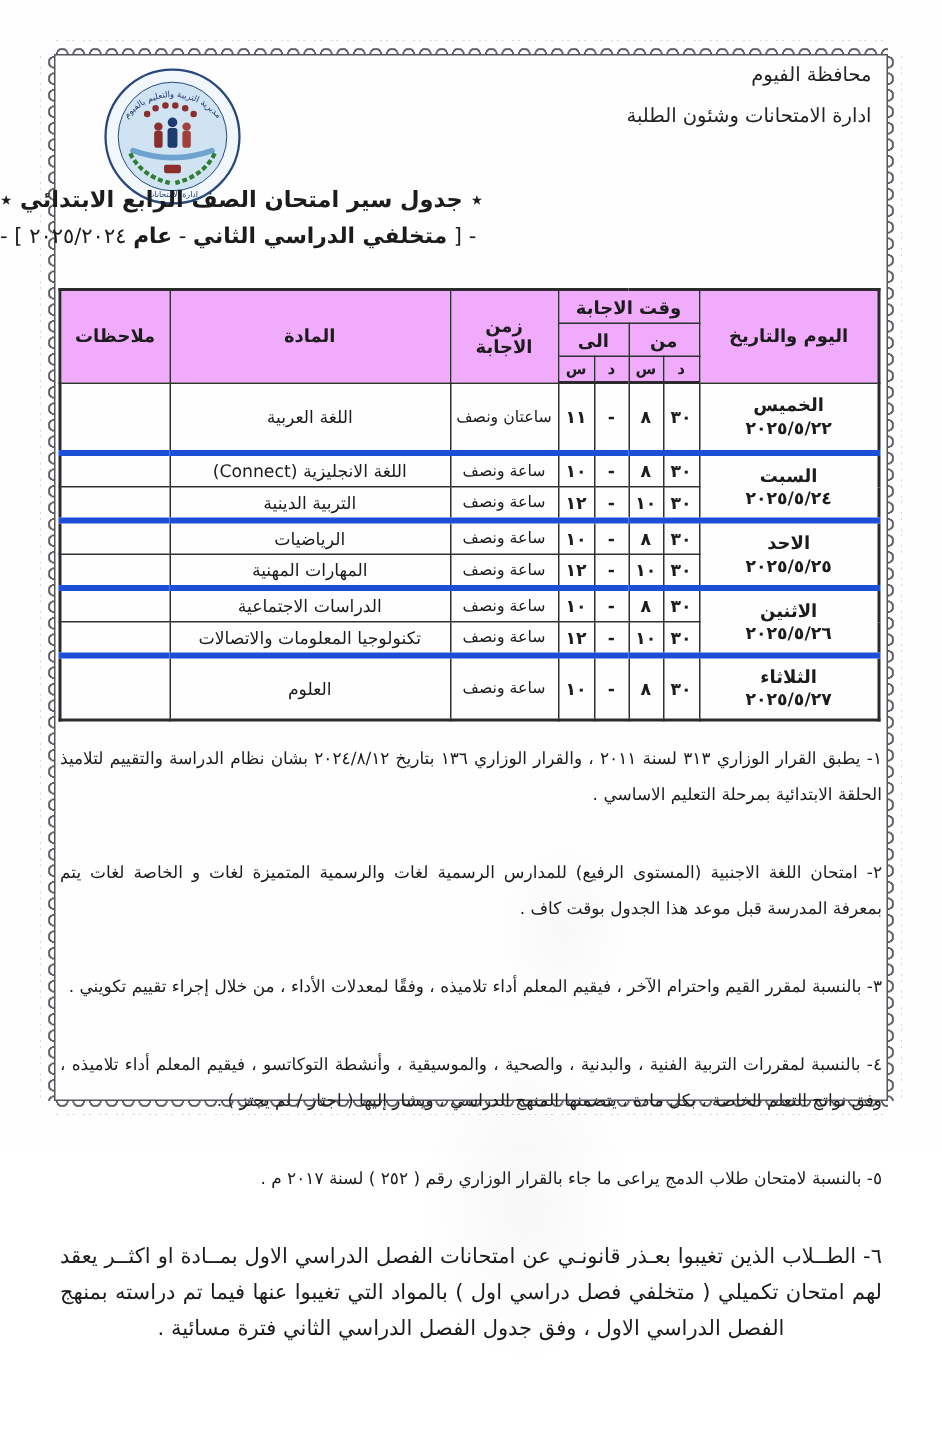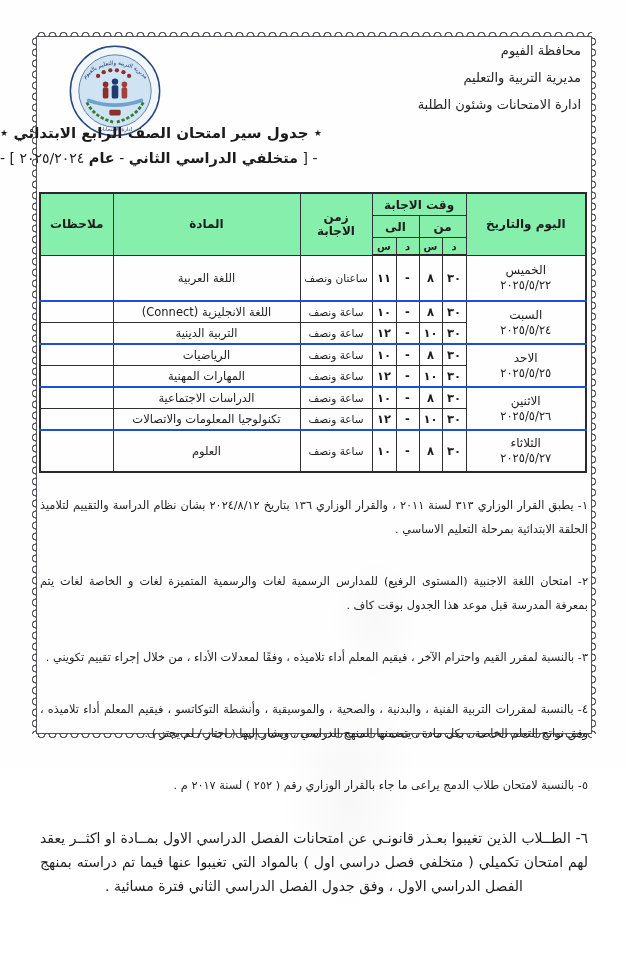--- a/index.html
+++ b/index.html
@@ -32,35 +32,35 @@
   .title .t1{font-size:15px;font-weight:bold;line-height:24px;}
   .title .t2{font-size:14px;line-height:26px;}
   .title .t2 b{font-size:14.5px;}
 
   
   .schedule{position:absolute;top:192px;right:41px;}
   table{border-collapse:collapse;direction:rtl;table-layout:fixed;width:546px;
         border:2px solid #2b2b2b;}
   th,td{border:1px solid #303030;padding:0 2px;text-align:center;vertical-align:middle;
         overflow:hidden;}
-  thead th{background:#86efac;font-weight:bold;font-size:12px;}
+  thead th{background:#f0abfc;font-weight:bold;font-size:12px;}
   .hr1 th{height:21px;}
   .hr2 th{height:21px;font-size:12px;}
   .hr3 th{height:16px;font-size:10px;font-weight:bold;}
   thead tr.hr3 th{border-bottom:2px solid #2b2b2b;}
   td{font-size:11.5px;}
-  .day-cell{font-weight:normal;font-size:12px;line-height:15px;}
+  .day-cell{font-weight:bold;font-size:12px;line-height:15px;}
   .day-cell .dt{font-size:11.5px;}
   .num{font-weight:bold;font-size:11.5px;}
   .dur{font-size:10.5px;line-height:12px;}
   .subj{font-size:11.5px;}
   tr.h44 td{height:44px;}
   tr.h20 td{height:20px;}
   tr.h40 td{height:40px;}
-  tr.group td{border-top:2px solid #1d4ed8;margin-left:36px;}
+  tr.group td{border-top:4px solid #1d4ed8;margin-left:36px;}
 
   
   .notes{position:absolute;top:466px;right:40px;left:40px;direction:rtl;}
   .notes .nh{font-weight:bold;font-size:12.5px;margin-bottom:2px;}
   .notes .ni{font-size:11.3px;line-height:24px;text-align:justify;margin-top:28px;}
   .notes .ni.bold{font-weight:normal;text-align-last:center;font-size:14px;}
 
   
   .smudge{position:absolute;pointer-events:none;border-radius:50%;}
   .sm1{top:690px;left:280px;width:140px;height:220px;
@@ -113,21 +113,20 @@
     <path d="M 22,60 Q 50,70 78,60" fill="none" stroke="#6fa3cf" stroke-width="4" stroke-linecap="round"></path>
 
     <path d="M 20,62 Q 28,78 48,83" fill="none" stroke="#2e7d32" stroke-width="3" stroke-dasharray="3.5,2"></path>
     <path d="M 80,62 Q 72,78 52,83" fill="none" stroke="#2e7d32" stroke-width="3" stroke-dasharray="3.5,2"></path>
     <rect x="44" y="70" width="12" height="6" rx="1.5" fill="#8a2f2b"></rect>
     <text x="50" y="93" font-size="5.6" text-anchor="middle" fill="#1e3a6e">ادارة الامتحانات</text>
   </svg>
 
   <div class="org">
     <div>محافظة الفيوم</div>
-    <div>مديرية التربية والتعليم</div>
     <div>ادارة الامتحانات وشئون الطلبة</div>
   </div>
 
   <div class="title">
     <div class="t1">٭ جدول سير امتحان الصف الرابع الابتدائي ٭</div>
     <div class="t2"><span>- [ </span><b>متخلفي الدراسي الثاني</b><span> - </span><b>عام</b><span> ٢٠٢٥/٢٠٢٤ ] -</span></div>
   </div>
 
   <div class="schedule">
     <table>

